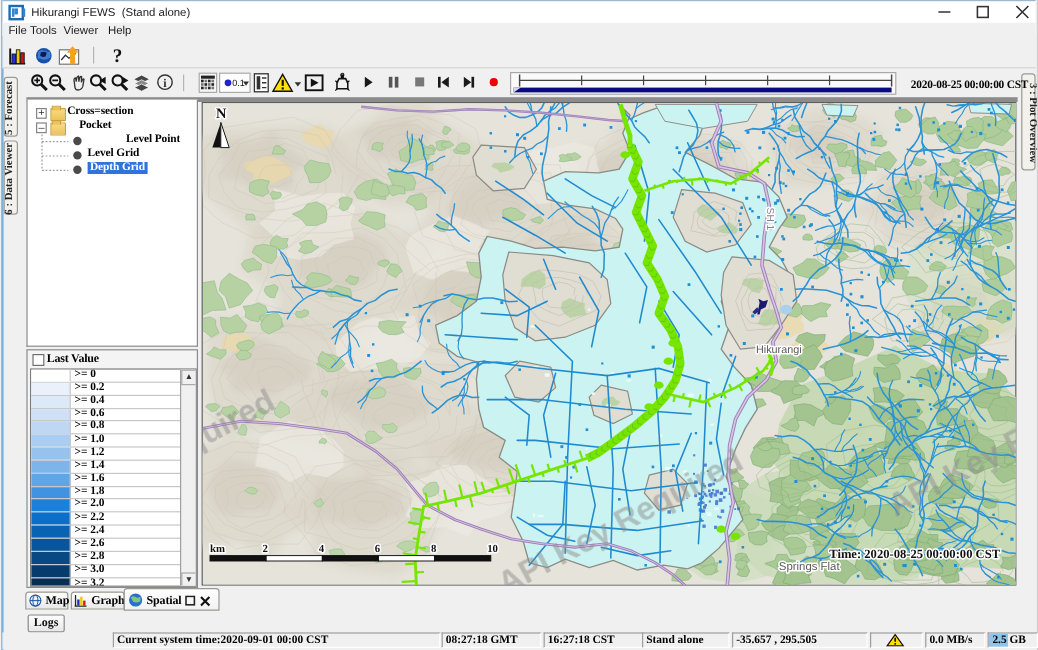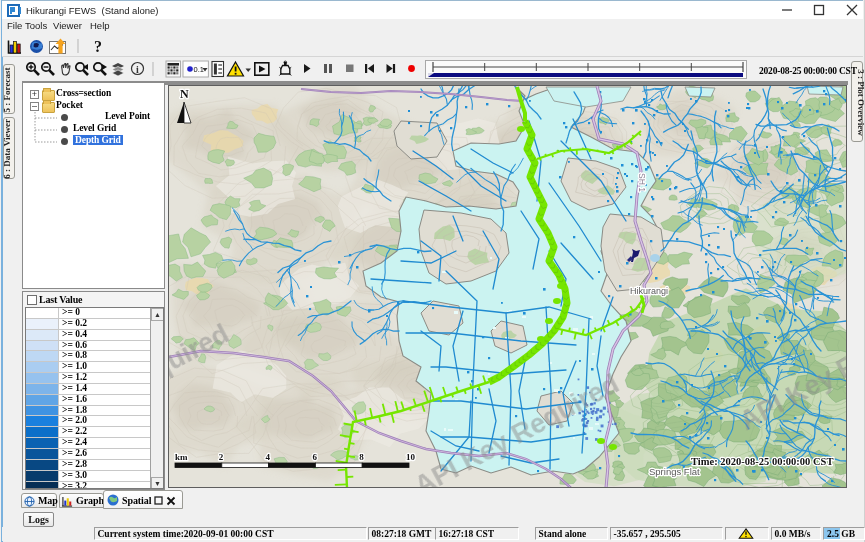--- a/index.html
+++ b/index.html
@@ -291,21 +291,21 @@
 <div id="datetext">2020-08-25 00:00:00 CST</div>
 
 <div id="sepband"></div>
 
 <div id="treepanel">
   <div class="expander" style="left:7px;top:7px;">+</div>
   <div class="folder" style="left:19px;top:7px;"></div>
   <div class="trow" style="left:33px;top:5px;">Cross=section</div>
   <div class="expander" style="left:7px;top:19px;">–</div>
   <div class="folder" style="left:19px;top:19px;"></div>
-  <div class="trow" style="left:33px;top:17px;">Pocket</div>
+  <div class="trow" style="left:33px;top:17px;padding-left:10px;">Pocket</div>
   <svg style="position:absolute;left:0;top:0" width="44" height="64">
     <path d="M12,29 L12,59 M12,35 L34,35 M12,47 L34,47 M12,59 L34,59" stroke="#9a9a9a" stroke-width="1" stroke-dasharray="1.5,1.5" fill="none"></path>
   </svg>
   <div class="bullet" style="left:38px;top:31px;"></div>
   <div class="trow" style="left:50px;top:28px;margin-left:32px;">Level Point</div>
   <div class="bullet" style="left:38px;top:43px;"></div>
   <div class="trow" style="left:50px;top:40px;">Level Grid</div>
   <div class="bullet" style="left:38px;top:55px;"></div>
   <div class="trow" style="left:50px;top:52px;"><span class="sel">Depth Grid</span></div>
 </div>
@@ -1884,21 +1884,21 @@
   <svg style="position:absolute;left:62px;top:5px;" width="11" height="11">
       <path d="M1.5,1.5 L8.5,8.5 M8.5,1.5 L1.5,8.5" stroke="#111" stroke-width="1.8"></path>
     </svg>
 </div>
 <div id="logsbtn">Logs</div>
 
 <div id="statusbar">
 <div class="scell" style="left:2px;width:89px;margin-top:32px;">Administrator</div>
     <div class="scell" style="left:92px;width:273px;">Current system time:2020-09-01 00:00 CST</div>
     <div class="scell" style="left:366px;width:83px;">08:27:18 GMT</div>
-    <div class="scell" style="left:433px;width:84px;">16:27:18 CST</div>
+    <div class="scell" style="left:451px;width:84px;">16:27:18 CST</div>
     <div class="scell" style="left:533px;width:73px;">Stand alone</div>
     <div class="scell" style="left:608px;width:113px;">-35.657 , 295.505</div>
     <div class="scell" style="left:723px;width:44px;"><svg width="16" height="11" viewBox="0 0 18 13" style="margin-left:9px">
         <path d="M9,1 L17,12 L1,12 Z" fill="#ffe000" stroke="#111" stroke-width="1.2"></path>
         <rect x="8.2" y="4" width="1.6" height="4" fill="#111"></rect>
         <rect x="8.2" y="9.3" width="1.6" height="1.6" fill="#111"></rect>
       </svg></div>
     <div class="scell" style="left:769px;width:50px;">0.0 MB/s</div>
     <div class="scell" style="left:821px;width:42px;">
       <div style="position:absolute;left:0;top:0;width:16px;height:11px;background:#8cc6ee;"></div>

